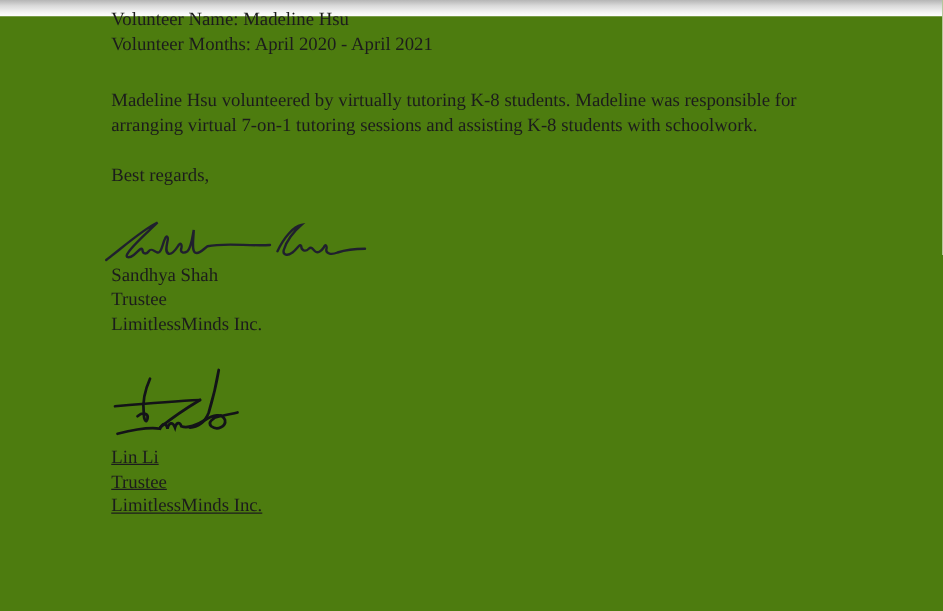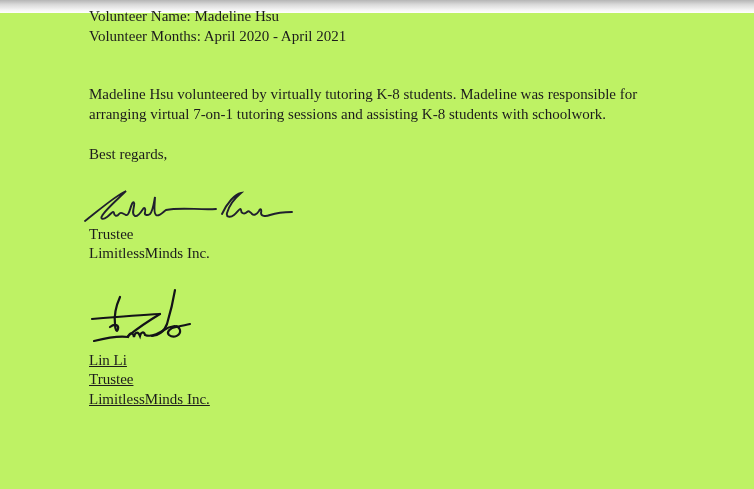--- a/index.html
+++ b/index.html
@@ -1,42 +1,42 @@
 <!DOCTYPE html>
 <html><head>
 <meta charset="utf-8">
 <style>
   * { margin: 0; padding: 0; box-sizing: border-box; }
   html, body { width: 754px; height: 489px; background: #ffffff; }
   .page {
     position: relative;
     width: 754px;
     height: 489px;
-    background: #bef264;
+    background: #4d7c0f;
     overflow: hidden;
     font-family: "Liberation Serif", serif;
     color: #1c1c1c;
   }
   .top-shadow {
     position: absolute;
     top: 0; left: 0; right: 0;
     height: 13px;
     background: linear-gradient(to bottom, #b5b5b5 0%, #d9d9d9 35%, #f4f4f4 75%, #ffffff 100%);
   }
   .content {
     position: absolute;
     left: 89px;
     top: 0;
     width: 600px;
     font-size: 15px;
     line-height: 19.5px;
   }
   .meta { padding-top: 7px; }
   .line { white-space: nowrap; }
-  .body-par { margin-top: 39px; }
+  .body-par { margin-top: 26px; }
   .closing { margin-top: 21px; }
   .sig-wrap-1 { margin-top: 24px; margin-left: -7px; height: 36px; }
   .sig-wrap-2 { margin-top: 24px; margin-left: 1px; height: 60px; }
   .signer-block-2 { margin-top: 3px; text-decoration: underline; }
   svg.signature { display: block; }
 </style>
 </head>
 <body>
 
 <div class="page">
@@ -65,20 +65,21 @@
                    C71,22 72,13 73,8 C73,14 71,24 74,26 C77,28 81,23 84,21 C98,18 116,21 134,20"></path>
           <path d="M140,25 C145,14 153,5 159,4 C153,9 147,17 145,24 C144,28 148,29 152,26
                    C156,23 158,18 159,21 C159,24 162,26 165,23 C167,21 168,23 170,25
                    C172,27 175,25 177,22 C178,19 180,20 179,24 C179,27 183,28 188,26
                    C194,24 202,23 210,23"></path>
         </g>
       </svg>
     </div>
 
     <div class="signer-block-1">
+      <div class="line">Sandhya Shah</div>
       <div class="line">Trustee</div>
       <div class="line">LimitlessMinds Inc.</div>
     </div>
 
     <div class="sig-wrap-2">
       <svg class="signature" width="105" height="60" viewBox="0 0 105 60" fill="none">
         <g stroke="#131318" stroke-width="2.2" stroke-linecap="round" fill="none">
           <path d="M30,9 C26,18 24,28 25,36 C25,42 27,45 28,41 C29,37 25,35 20,39"></path>
           <path d="M2,31 C25,29 48,27 70,26"></path>
           <path d="M85,2 C83,14 80,26 77,36 C74,44 68,48 62,48"></path>

